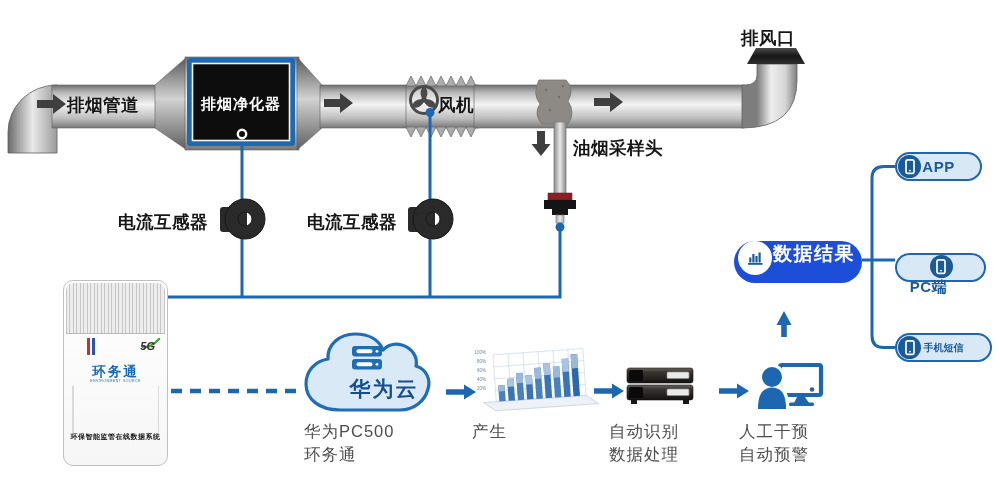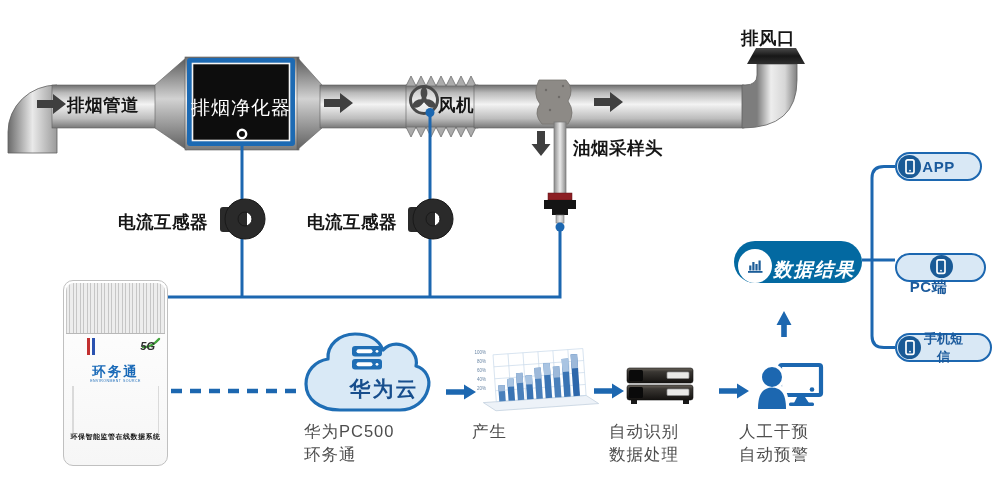--- a/index.html
+++ b/index.html
@@ -1,20 +1,20 @@
 <!DOCTYPE html>
 <html><head>
 <meta charset="utf-8">
 <style>
   html,body{margin:0;padding:0;background:#fff;}
   body{font-family:"Liberation Sans","DejaVu Sans",sans-serif;}
   #stage{position:relative;width:1000px;height:483px;background:#fff;overflow:hidden;}
   #diagram{position:absolute;left:0;top:0;}
   .lbl{position:absolute;color:#161616;font-size:17.5px;font-weight:600;letter-spacing:.5px;white-space:nowrap;}
-  .lbl-white{position:absolute;color:#fff;font-size:19px;font-weight:400;letter-spacing:1px;text-align:center;}
+  .lbl-white{position:absolute;color:#fff;font-size:15px;font-weight:700;letter-spacing:1px;text-align:center;}
   .cap{position:absolute;font-size:16.5px;color:#4d4d4d;line-height:23px;letter-spacing:1px;}
   .cloud-title{position:absolute;left:306px;top:375px;width:124px;text-align:center;
     font-size:21px;font-weight:800;color:#174e8d;letter-spacing:2px;padding-left:16px;}
   
   #device{position:absolute;left:63px;top:280px;width:105px;height:186px;box-sizing:border-box;
     border:1.5px solid #c0c0c0;border-radius:10px;background:linear-gradient(180deg,#ffffff,#f6f6f6);}
   #device .grille{position:absolute;left:2px;right:2px;top:2px;height:50px;border-radius:8px 8px 0 0;
     background:repeating-linear-gradient(90deg,#c6c6c6 0 1px,#ededed 1px 3.5px);border-bottom:1px solid #b8b8b8;}
   #device .bar-red{position:absolute;left:23px;top:57px;width:3px;height:17px;background:#c23030;}
   #device .bar-blue{position:absolute;left:28px;top:57px;width:3px;height:17px;background:#2a52b0;}
@@ -23,34 +23,34 @@
   #device .brand{position:absolute;left:0;top:82px;width:100%;text-align:center;
     font-size:13.5px;font-weight:800;color:#1a6ab8;letter-spacing:2px;}
   #device .brand-sub{position:absolute;left:0;top:98px;width:100%;text-align:center;
     font-size:3.5px;color:#1a6ab8;letter-spacing:.5px;}
   #device .slot-l{position:absolute;left:8px;top:105px;width:1.5px;height:50px;background:#dadada;}
   #device .slot-r{position:absolute;right:8px;top:105px;width:1.5px;height:50px;background:#dadada;}
   #device .bottom-text{position:absolute;left:0;top:151px;width:100%;text-align:center;
     font-size:7px;font-weight:700;color:#151515;letter-spacing:.5px;}
   
   #result-pill{position:absolute;left:734px;top:241px;width:128px;height:42px;border-radius:21px;
-    background:#0369a1;display:flex;align-items:flex-end;font-style:italic;}
+    background:#1d4ed8;display:flex;align-items:flex-start;}
   #result-pill .circle{width:34px;height:34px;border-radius:50%;background:#fff;margin-left:4px;
     display:flex;align-items:center;justify-content:center;flex:0 0 auto;}
   #result-pill .txt{flex:1;text-align:center;color:#fff;font-size:19px;font-weight:700;letter-spacing:1.5px;padding-right:6px;}
   
   .out-pill{position:absolute;box-sizing:border-box;height:29px;border:2.5px solid #1c67b0;border-radius:15px;
     background:#d9e8f5;display:flex;align-items:center;}
   .out-pill .circle{width:23px;height:23px;border-radius:50%;background:#1a5a96;margin-left:1px;
     display:flex;align-items:center;justify-content:center;flex:0 0 auto;}
   .out-pill .txt{flex:1;text-align:center;color:#1b5a9c;font-size:15px;font-weight:700;letter-spacing:.5px;padding-right:24px;}
   #pill-app{left:895px;top:152px;width:87px;}
   #pill-pc{left:895px;top:253px;width:91px;flex-direction:column;}
   #pill-sms{left:895px;top:333px;width:97px;}
-  #pill-sms .txt{font-size:13px;letter-spacing:0;}
+  #pill-sms .txt{font-size:10px;letter-spacing:0;}
   
   .axis-lbl{position:absolute;width:14px;text-align:right;font-size:4.5px;color:#6b87a6;}
 </style>
 </head>
 <body>
 
 <div id="stage">
 
 <svg id="diagram" width="1000" height="483" viewBox="0 0 1000 483">
   <defs>

